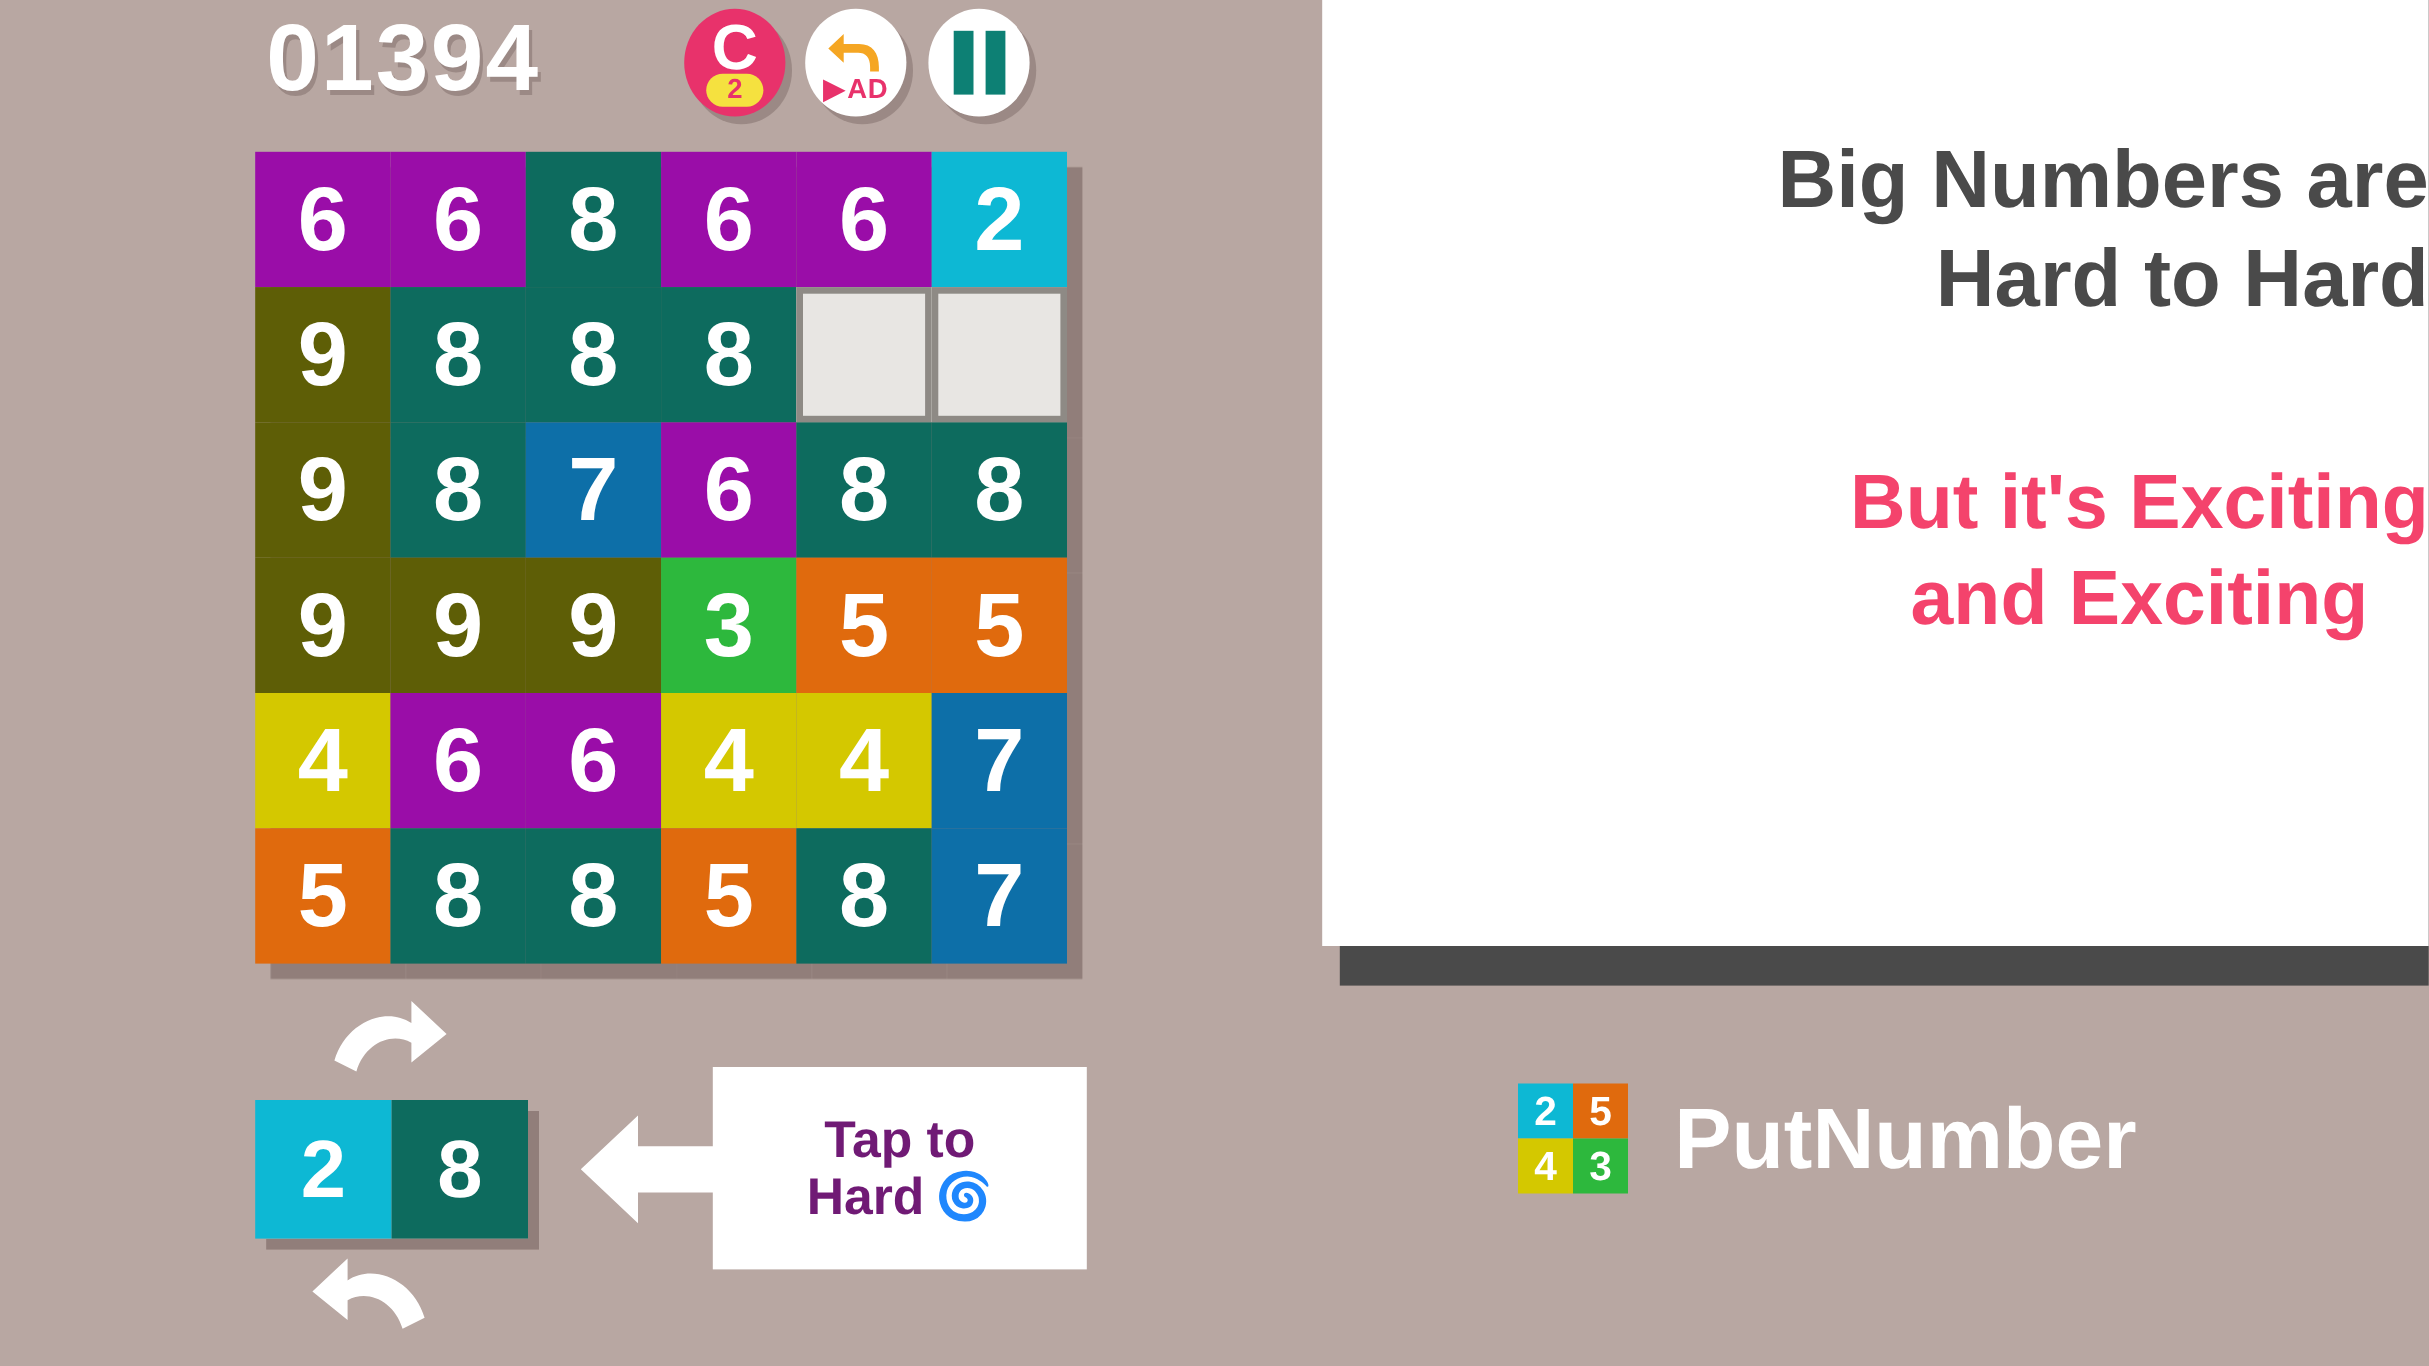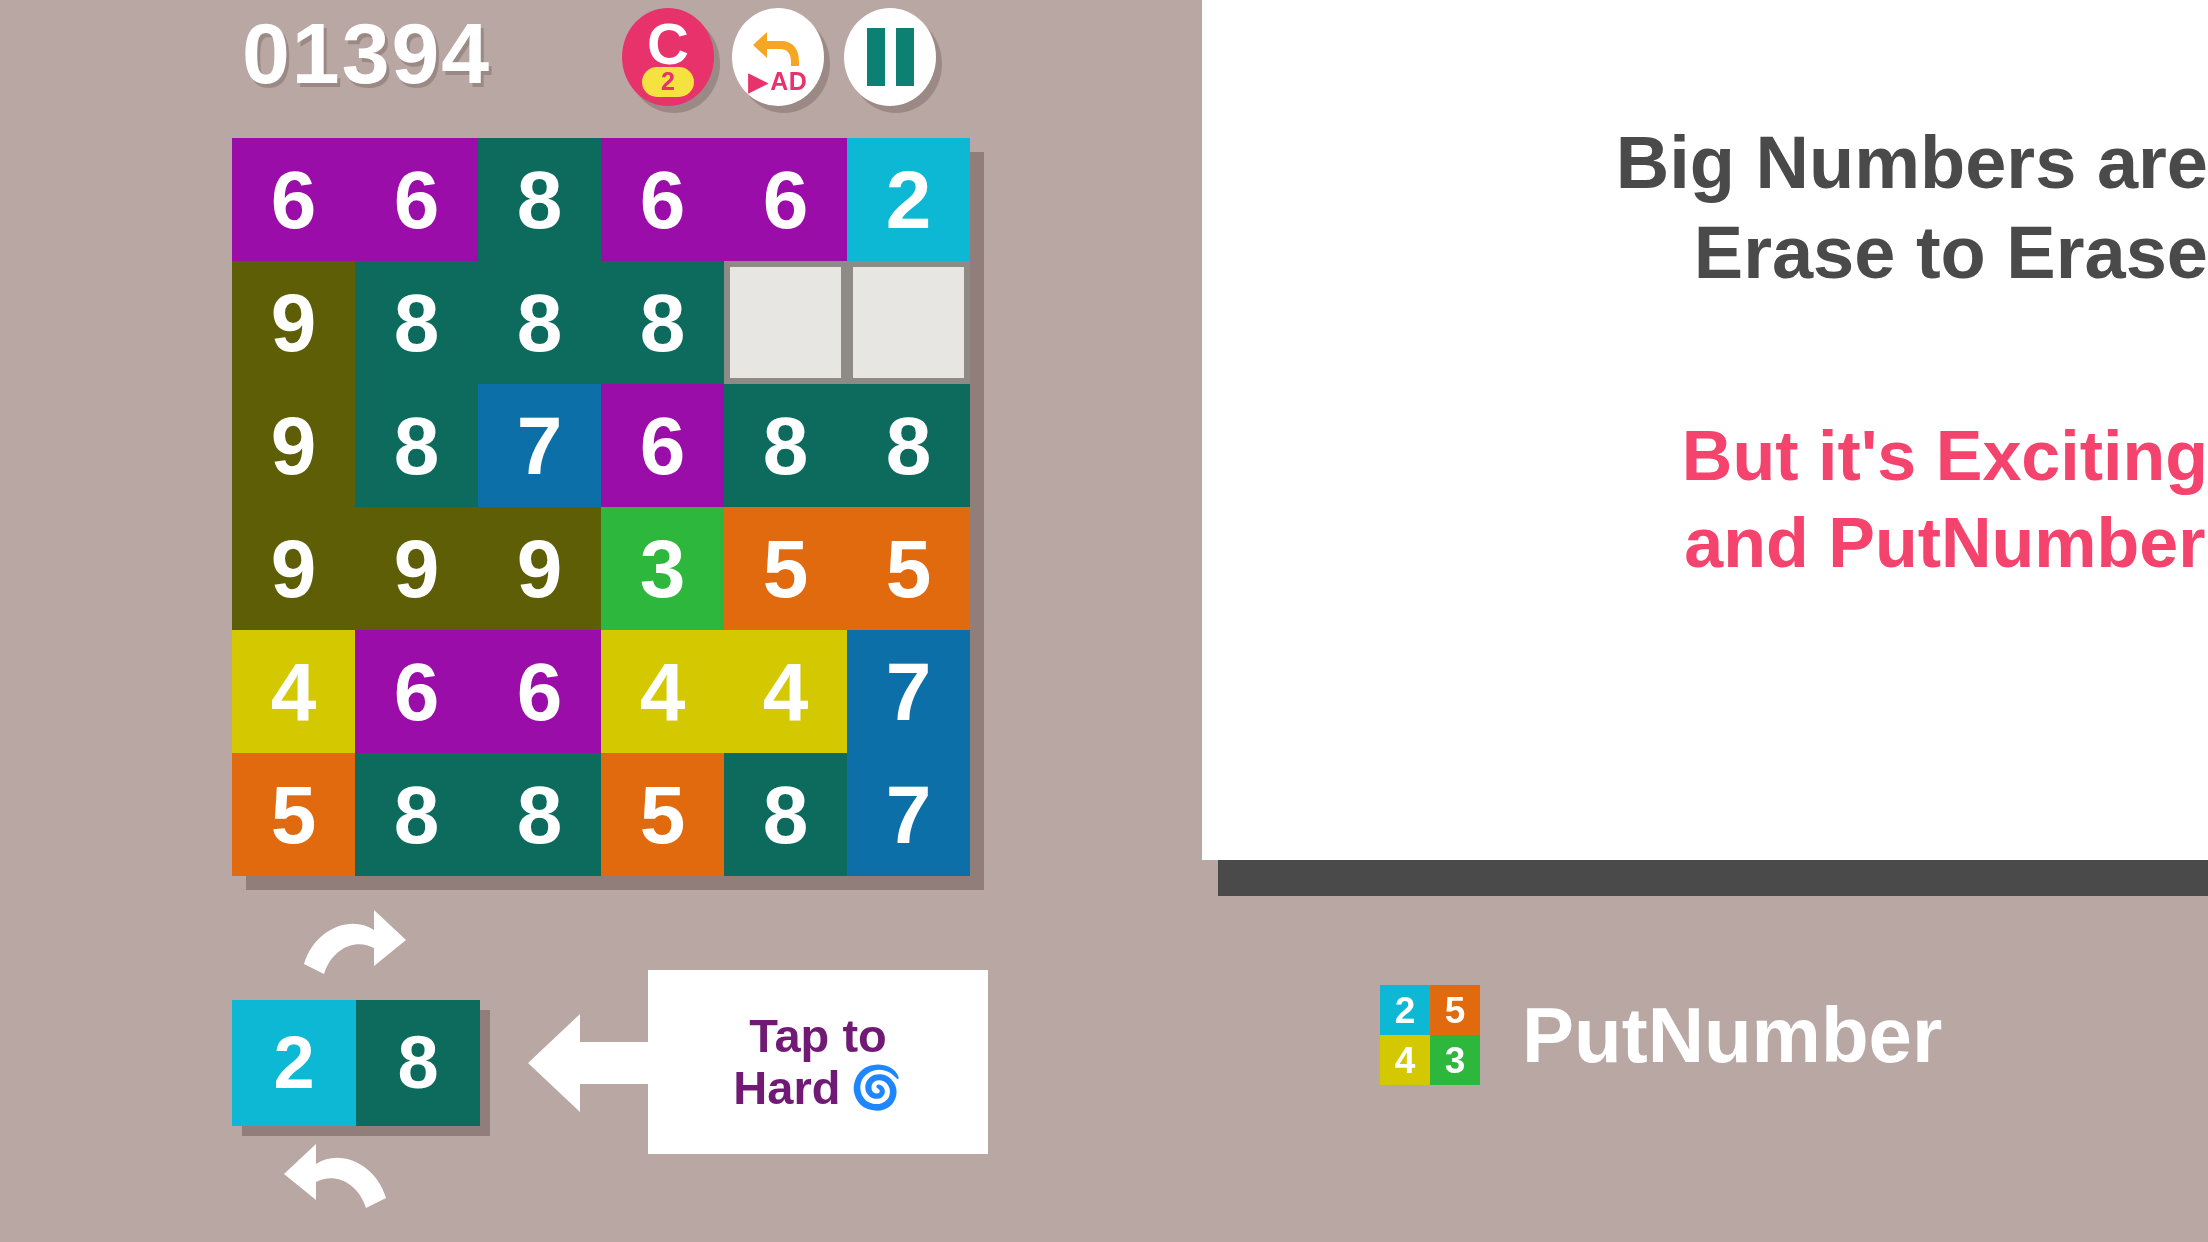--- a/index.html
+++ b/index.html
@@ -219,24 +219,24 @@
       <span>Hard</span>
       <span id="spiral-icon">🌀</span>
     </div>
   </div>
 </div>
 
 <div id="promo-shadow"></div>
 <div id="promo-panel"></div>
 <div id="promo-inner">
   <div class="promo-head">Big Numbers are</div>
-  <div class="promo-head">Erase to Erase</div>
+  <div class="promo-head">Hard to Hard</div>
   <div id="promo-sub-wrap">
     <div class="promo-sub">But it's Exciting</div>
-    <div class="promo-sub">and PutNumber</div>
+    <div class="promo-sub">and Exciting</div>
   </div>
 </div>
 
 <div id="brand">
   <div id="brand-logo">
       <div class="logo-cell" style="background: rgb(13, 184, 212);">2</div>
       <div class="logo-cell" style="background: rgb(224, 106, 13);">5</div>
       <div class="logo-cell" style="background: rgb(212, 200, 0);">4</div>
       <div class="logo-cell" style="background: rgb(45, 184, 61);">3</div>
     </div>

